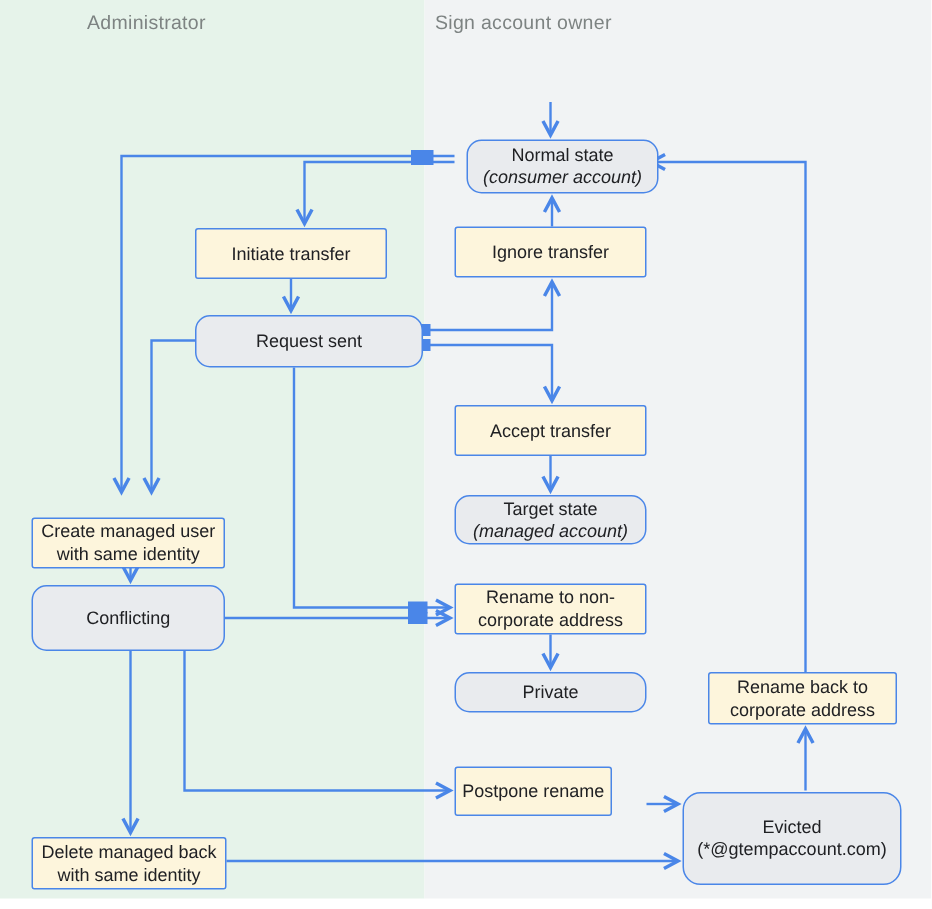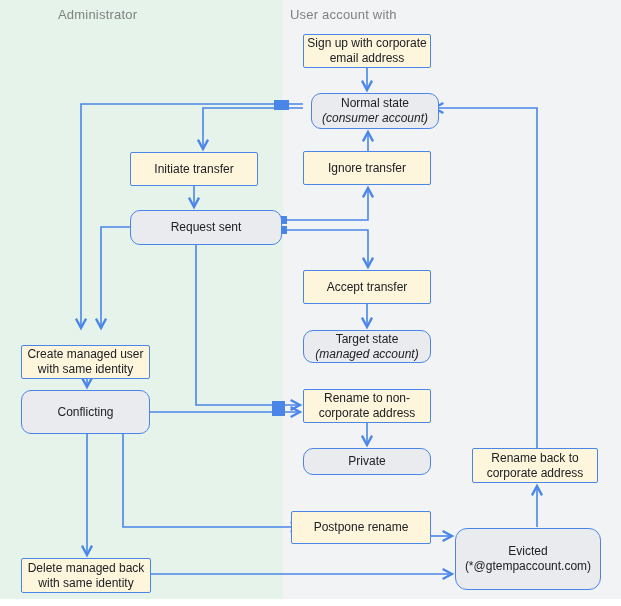--- a/index.html
+++ b/index.html
@@ -42,21 +42,21 @@
 </style>
 </head>
 <body>
 
 <div id="stage">
 
   <div class="lane admin"></div>
   <div class="lane owner"></div>
 
   <div class="lane-header admin">Administrator</div>
-  <div class="lane-header owner">User account with</div>
+  <div class="lane-header owner">Sign account owner</div>
 
   <svg class="edges" width="621" height="606" viewBox="0 0 621 606">
     <defs>
       <marker id="arrow" viewBox="0 0 10 10" refX="8" refY="5" markerWidth="9" markerHeight="9" orient="auto-start-reverse">
         <path d="M1.5,1.5 L8,5 L1.5,8.5" fill="none" stroke="var(--stroke-blue)" stroke-width="1.6"></path>
       </marker>
     </defs>
 
     <path class="edge" marker-end="url(#arrow)" d="M367,68 V90"></path>
     <path class="edge" marker-end="url(#arrow)" d="M303,104 H81 V328"></path>
@@ -78,23 +78,20 @@
     <path class="edge" marker-end="url(#arrow)" d="M537,527 V486"></path>
     <path class="edge" marker-end="url(#arrow)" d="M537,448 V108 H434"></path>
 
     <rect class="junction" x="274" y="100" width="15" height="10"></rect>
     <rect class="junction" x="273" y="216" width="14" height="8"></rect>
     <rect class="junction" x="273" y="226" width="14" height="8"></rect>
     <rect class="junction" x="272" y="401" width="13" height="8"></rect>
     <rect class="junction" x="272" y="408" width="13" height="8"></rect>
   </svg>
 
-  <div class="node action" style="left:303px;top:34px;width:128px;height:34px">
-    <span>Sign up with corporate email address</span>
-  </div>
 
   <div class="node state" style="left:311px;top:93px;width:128px;height:36px">
     <span>Normal state</span>
     <span class="sub italic">(consumer account)</span>
   </div>
 
   <div class="node action" style="left:130px;top:152px;width:128px;height:34px">
     <span>Initiate transfer</span>
   </div>
 
@@ -128,21 +125,21 @@
   </div>
 
   <div class="node state" style="left:303px;top:448px;width:128px;height:27px">
     <span>Private</span>
   </div>
 
   <div class="node action" style="left:472px;top:448px;width:126px;height:35px">
     <span>Rename back to corporate address</span>
   </div>
 
-  <div class="node action" style="left:291px;top:511px;width:140px;height:33px">
+  <div class="node action" style="left:303px;top:511px;width:105px;height:33px">
     <span>Postpone rename</span>
   </div>
 
   <div class="node state big" style="left:455px;top:528px;width:146px;height:62px">
     <span>Evicted</span>
     <span class="sub">(*@gtempaccount.com)</span>
   </div>
 
   <div class="node action" style="left:21px;top:558px;width:130px;height:35px">
     <span>Delete managed back with same identity</span>

